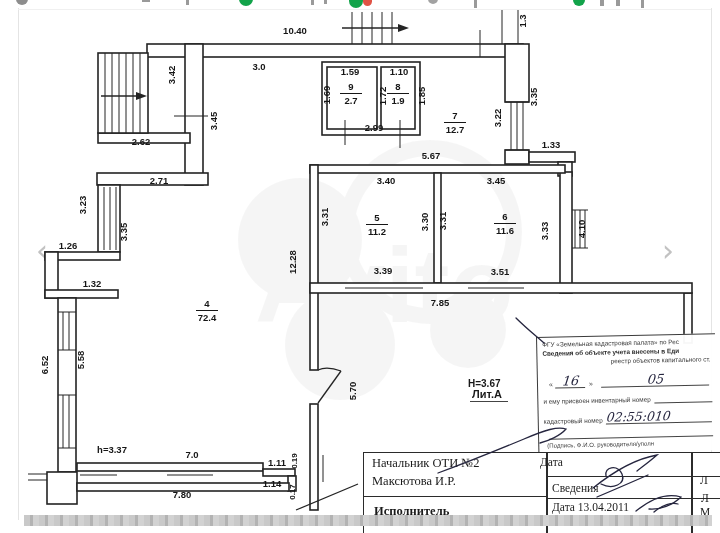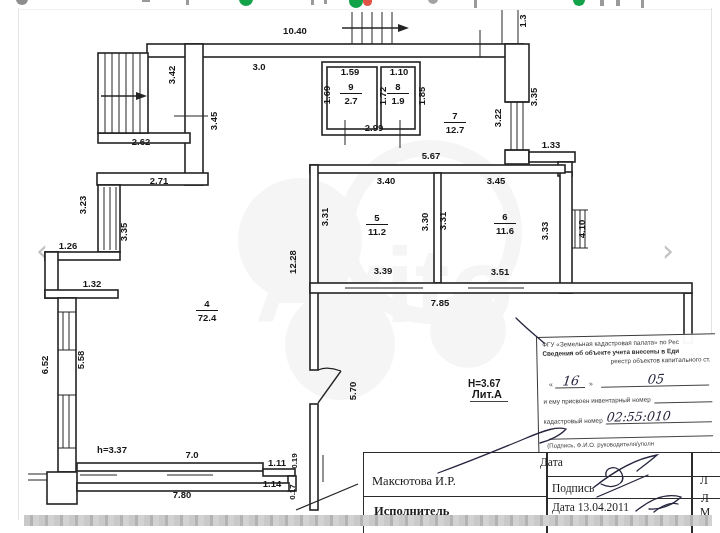--- a/index.html
+++ b/index.html
@@ -292,24 +292,25 @@
     <div class="s-sep"></div>
     <div class="s-foot">(Подпись, Ф.И.О. руководителя/уполн</div>
   </div>
 
   <div class="aptable">
     <div class="vl" style="left:182px;"></div>
     <div class="vl" style="left:327px;"></div>
     <div class="hl" style="left:0;width:182px;top:43px;"></div>
     <div class="hl" style="left:182px;right:0;top:23px;"></div>
     <div class="hl" style="left:182px;right:0;top:45px;"></div>
+    <div class="tcell" style="left:8px;top:3px;">Начальник ОТИ №2</div>
     <div class="tcell" style="left:8px;top:21px;">Максютова И.Р.</div>
     <div class="tcell" style="left:10px;top:51px;font-weight:bold;">Исполнитель</div>
     <div class="tcell sm" style="left:176px;top:3px;">Дата</div>
-    <div class="tcell sm" style="left:188px;top:29px;">Подпись</div>
+    <div class="tcell sm" style="left:188px;top:29px;">Сведения</div>
     <div class="tcell sm" style="left:188px;top:48px;font-family:Liberation Serif, serif;">Дата 13.04.2011</div>
     <div class="tcell sm" style="left:336px;top:21px;">Л</div>
     <div class="tcell sm" style="left:337px;top:39px;">Л</div>
     <div class="tcell sm" style="left:336px;top:53px;">М</div>
   </div>
 
   <svg class="sig" width="720" height="533">
     <path d="M516 318 C526 328 536 336 544 343"></path>
     <path d="M438 473 C468 462 500 449 524 439 C545 430 558 426 566 429 C560 436 548 441 540 443"></path>
     <path d="M593 488 C618 468 640 458 657 455 C649 462 642 467 637 471"></path>

